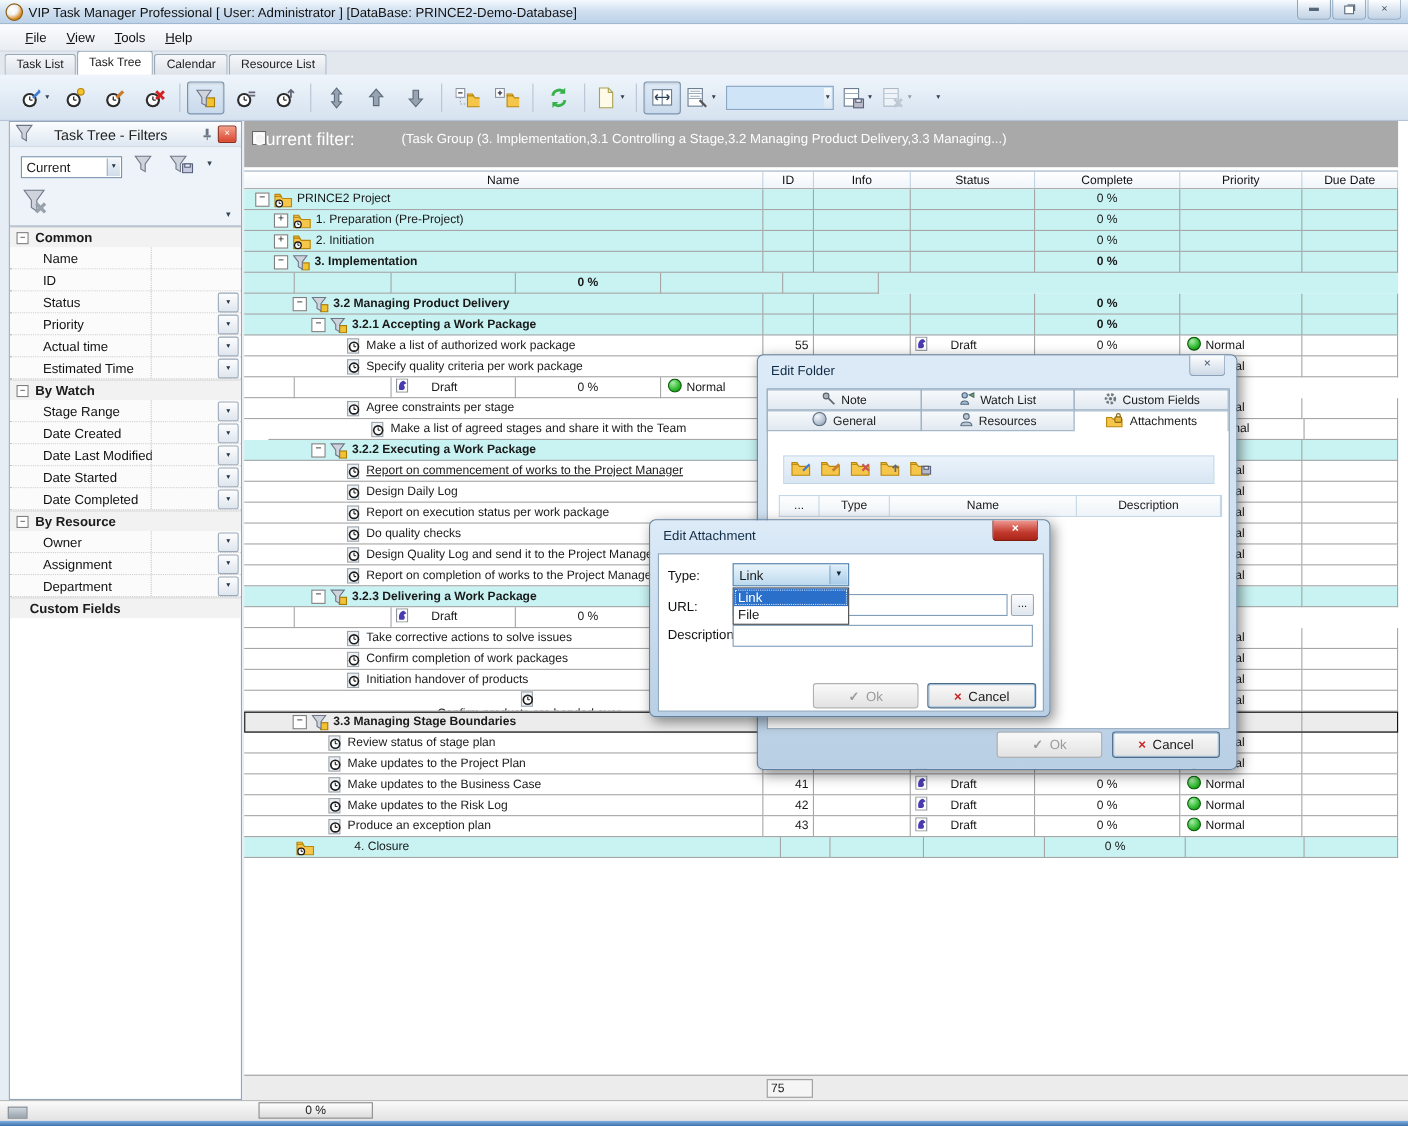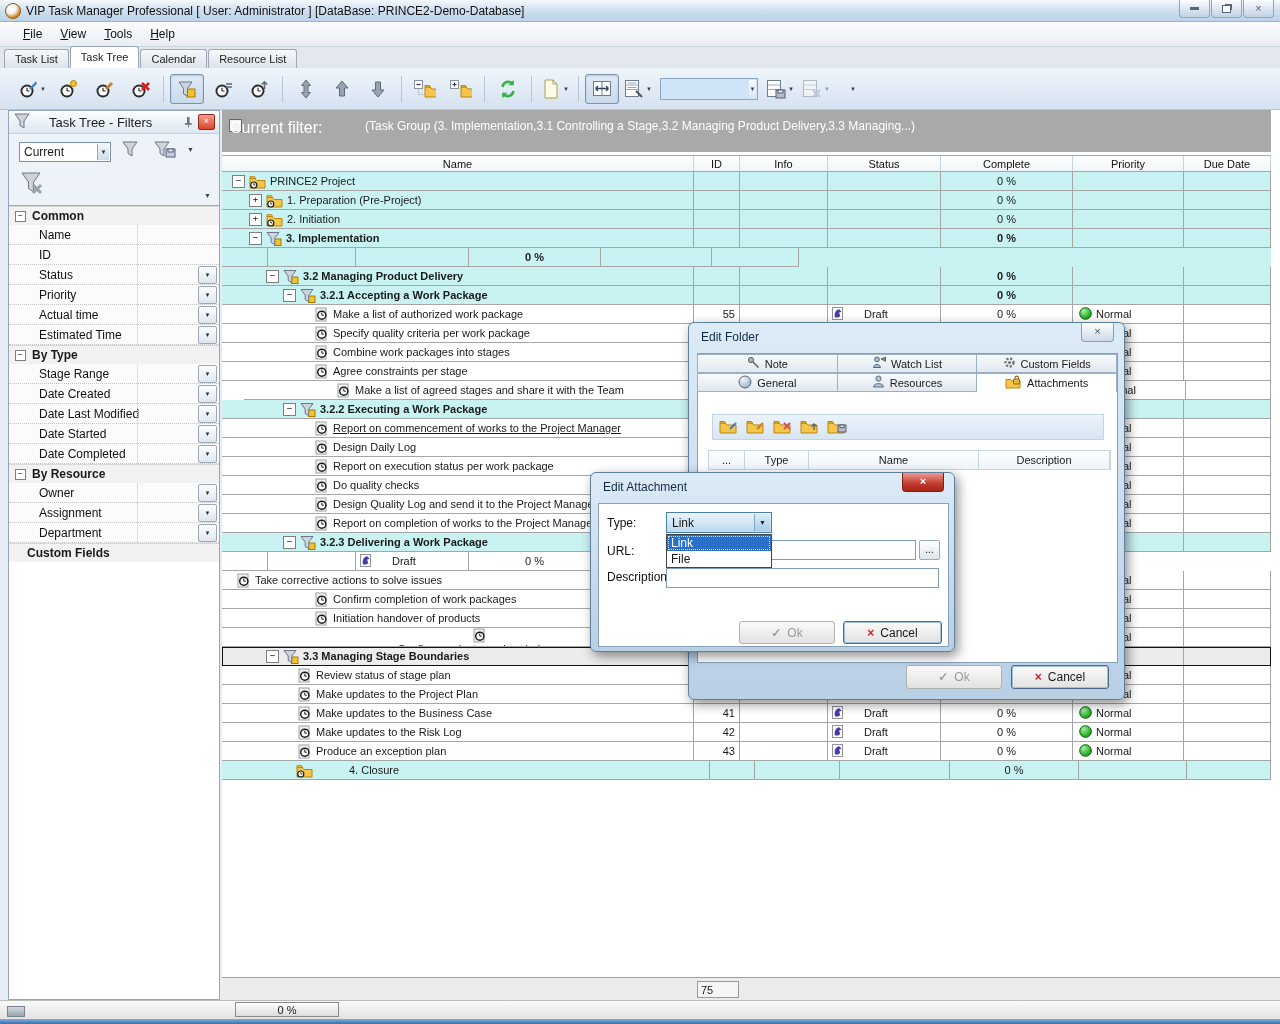--- a/index.html
+++ b/index.html
@@ -380,21 +380,21 @@
         <span class="vsep"></span>
         <span class="ddbtn">▼</span>
       </div>
       <div class="fitem">
         <span class="lbl">Estimated Time</span>
         <span class="vsep"></span>
         <span class="ddbtn">▼</span>
       </div>
       <div class="fgroup-hd">
         <span class="box">−</span>
-        <span class="lbl">By Type</span>
+        <span class="lbl">By Watch</span>
       </div>
       <div class="fitem">
         <span class="lbl">Stage Range</span>
         <span class="vsep"></span>
         <span class="ddbtn">▼</span>
       </div>
       <div class="fitem">
         <span class="lbl">Date Created</span>
         <span class="vsep"></span>
         <span class="ddbtn">▼</span>
@@ -652,32 +652,20 @@
                 <stop offset="1" stop-color="#0d7a0d"></stop>
               </radialGradient>
             </defs>
             <circle cx="6.5" cy="6.5" r="5.8" fill="url(#pg)" stroke="#0a5c0a"></circle>
           </svg></span>
         <span>Normal</span>
       </div>
       <div class="tcell" style="width: 87px;"></div>
     </div>
     <div class="trow">
-      <div class="tcell cname" style="width: 472px; padding-left: 78px;">
-        <span class="spc"></span>
-        <span class="ricon">
-          <svg width="14" height="15" viewBox="0 0 14 15" xmlns="http://www.w3.org/2000/svg">
-            <rect x="1" y="1" width="10" height="13" fill="#eef1f4" stroke="#9aa2aa"></rect>
-            <circle cx="6.8" cy="8.2" r="4.8" fill="#1b1b1b"></circle>
-            <circle cx="6.8" cy="8.2" r="3.3" fill="#fff"></circle>
-            <path d="M6.8 8.2 V5.6 M6.8 8.2 H8.8" stroke="#1b1b1b" stroke-width="1" fill="none"></path>
-          </svg>
-        </span>
-        <span class="lbl">Combine work packages into stages</span>
-      </div>
       <div class="tcell cid" style="width: 46px;"></div>
       <div class="tcell" style="width: 88px;"></div>
       <div class="tcell cstat" style="width: 113px;">
         <span><svg width="12" height="13" viewBox="0 0 12 13" xmlns="http://www.w3.org/2000/svg">
             <rect x="0.5" y="0.5" width="10" height="12" fill="#fff" stroke="#90959b"></rect>
             <path d="M3 10.5 C1.8 6 4.2 2.2 7.2 2.2 L9.5 4.4 L6.8 6 C8.6 7 8.4 10.5 6 10.5 Z" fill="#4a3ab0"></path>
           </svg></span>
         <span>Draft</span>
       </div>
       <div class="tcell ccomp" style="width: 132px;">0 %</div>
@@ -1056,21 +1044,21 @@
                 <stop offset="1" stop-color="#0d7a0d"></stop>
               </radialGradient>
             </defs>
             <circle cx="6.5" cy="6.5" r="5.8" fill="url(#pg)" stroke="#0a5c0a"></circle>
           </svg></span>
         <span>Normal</span>
       </div>
       <div class="tcell" style="width: 87px;"></div>
     </div>
     <div class="trow">
-      <div class="tcell cname" style="width: 472px; ">
+      <div class="tcell cname" style="width: 472px; padding-left: 78px;">
         <span class="spc"></span>
         <span class="ricon">
           <svg width="14" height="15" viewBox="0 0 14 15" xmlns="http://www.w3.org/2000/svg">
             <rect x="1" y="1" width="10" height="13" fill="#eef1f4" stroke="#9aa2aa"></rect>
             <circle cx="6.8" cy="8.2" r="4.8" fill="#1b1b1b"></circle>
             <circle cx="6.8" cy="8.2" r="3.3" fill="#fff"></circle>
             <path d="M6.8 8.2 V5.6 M6.8 8.2 H8.8" stroke="#1b1b1b" stroke-width="1" fill="none"></path>
           </svg>
         </span>
         <span class="lbl">Take corrective actions to solve issues</span>
@@ -1416,21 +1404,21 @@
                 <stop offset="1" stop-color="#0d7a0d"></stop>
               </radialGradient>
             </defs>
             <circle cx="6.5" cy="6.5" r="5.8" fill="url(#pg)" stroke="#0a5c0a"></circle>
           </svg></span>
         <span>Normal</span>
       </div>
       <div class="tcell" style="width: 87px;"></div>
     </div>
     <div class="trow grp">
-      <div class="tcell cname" style="width: 502px; padding-left: 27px; gap: 32px;">
+      <div class="tcell cname" style="width: 502px;  gap: 32px;">
         <span class="spc"></span>
         <span class="ricon">
           <svg width="17" height="15" viewBox="0 0 17 15" xmlns="http://www.w3.org/2000/svg">
             <path d="M1 4.5 h5 l2 2 h8 v7.5 H1 z" fill="#f6c64a" stroke="#b8860b"></path>
             <path d="M1 4.5 v-1.8 h4.5 l1.2 1.8 z" fill="#f6c64a" stroke="#b8860b"></path>
             <circle cx="4.8" cy="11" r="3.6" fill="#1b1b1b"></circle>
             <circle cx="4.8" cy="11" r="2.4" fill="#fff"></circle>
             <path d="M4.8 11 V9.2 M4.8 11 H6.3" stroke="#1b1b1b" stroke-width="0.9" fill="none"></path>
           </svg>
         </span>

